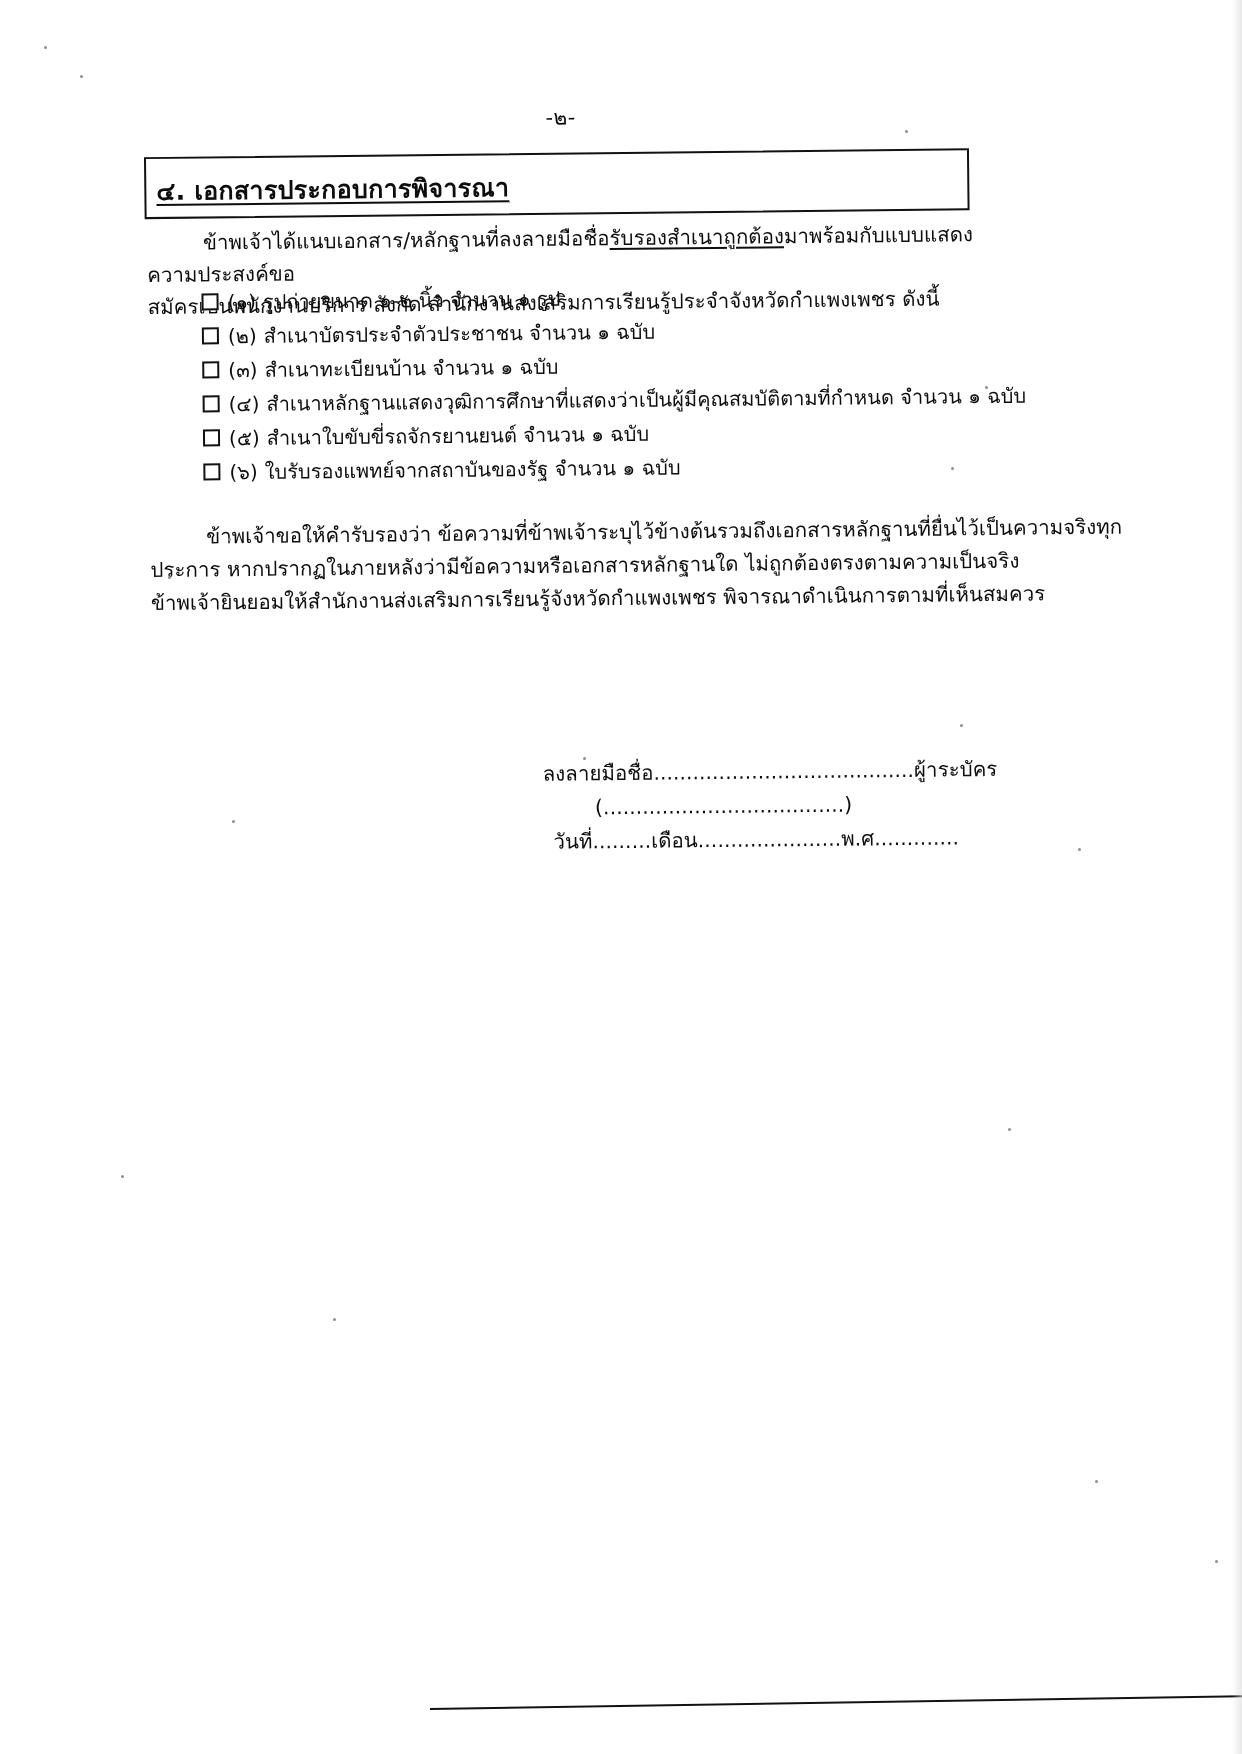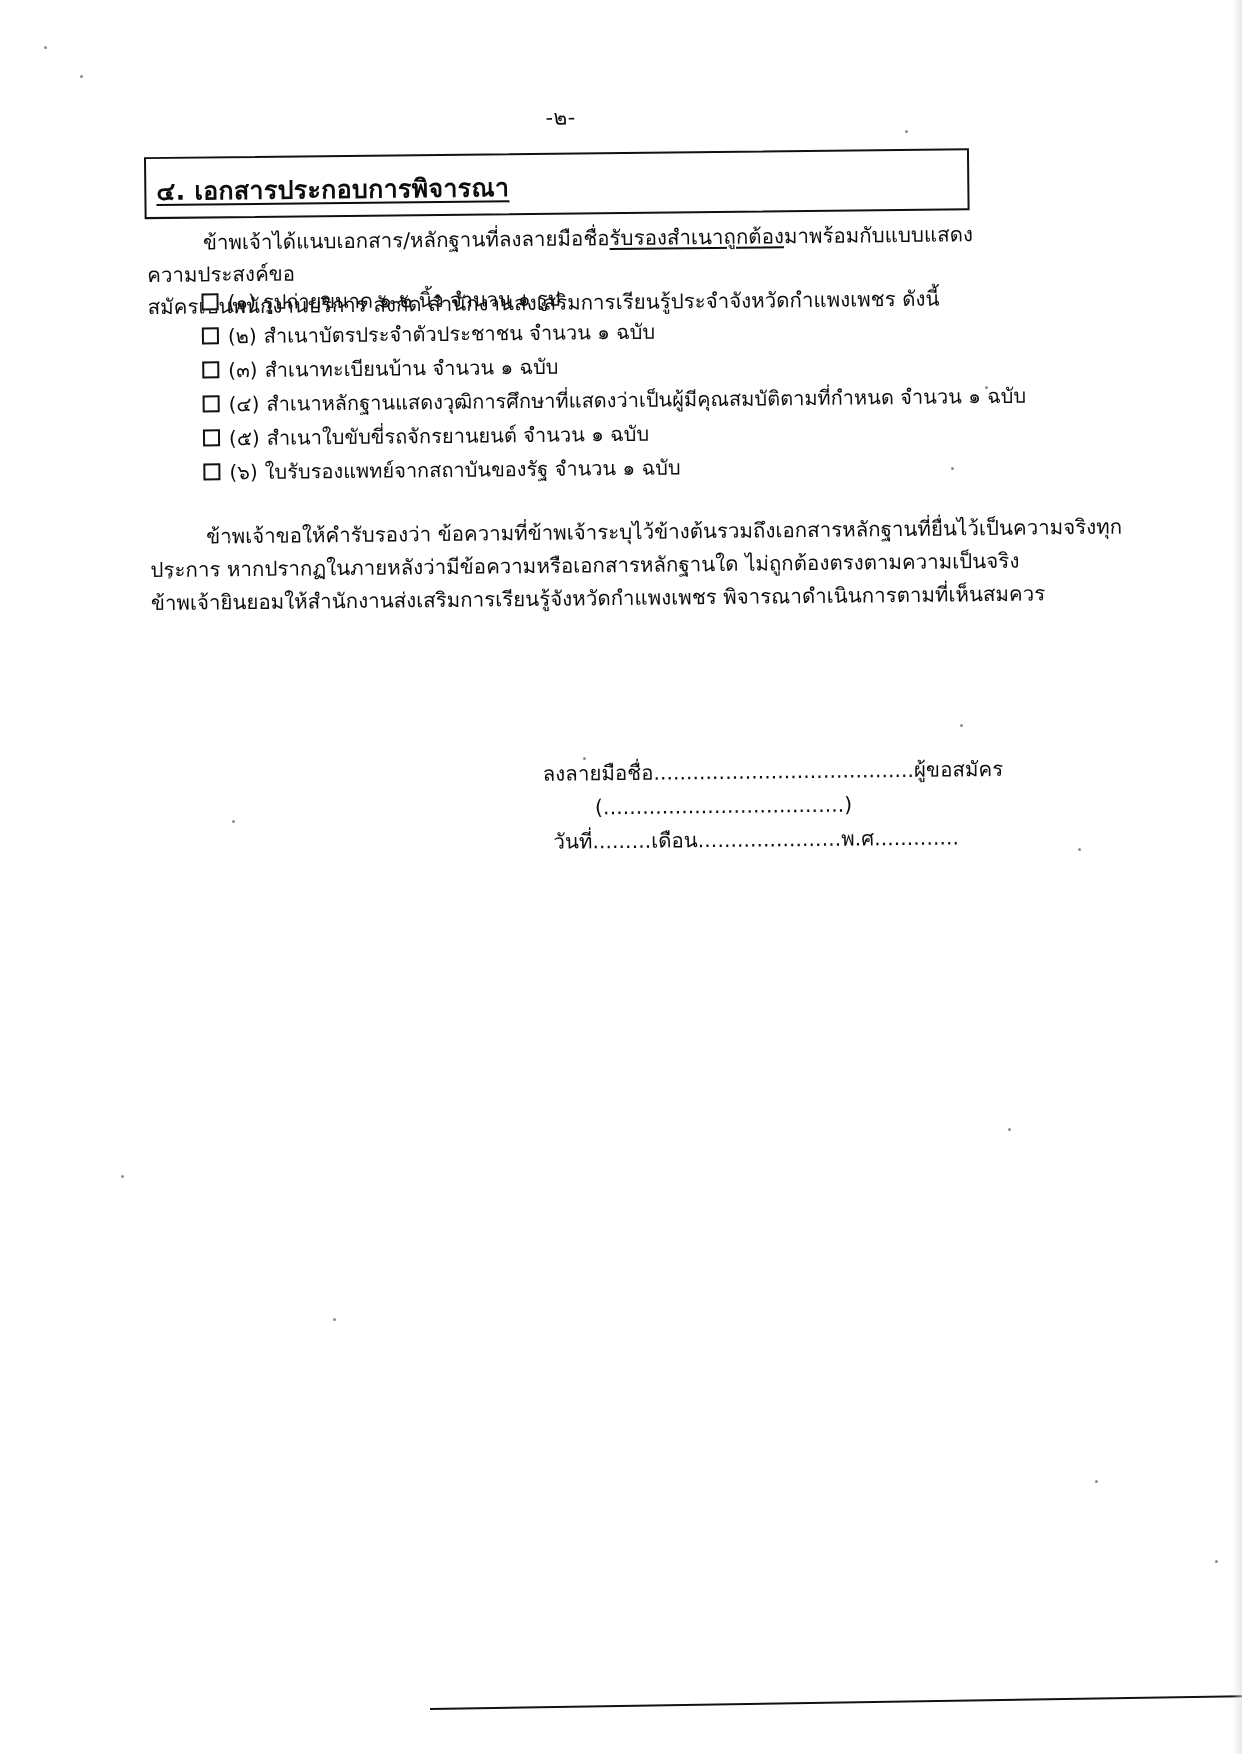--- a/index.html
+++ b/index.html
@@ -222,21 +222,21 @@
     <div id="declaration">
       <div class="decl-line">
         <span class="indent"></span><span>ข้าพเจ้าขอให้คำรับรองว่า ข้อความที่ข้าพเจ้าระบุไว้ข้างต้นรวมถึงเอกสารหลักฐานที่ยื่นไว้เป็นความจริงทุก</span>
       </div>
       <div class="decl-line">ประการ  หากปรากฏในภายหลังว่ามีข้อความหรือเอกสารหลักฐานใด  ไม่ถูกต้องตรงตามความเป็นจริง</div>
       <div class="decl-line">ข้าพเจ้ายินยอมให้สำนักงานส่งเสริมการเรียนรู้จังหวัดกำแพงเพชร พิจารณาดำเนินการตามที่เห็นสมควร</div>
     </div>
 
     <div id="signature-block">
       <div class="sig-line">
-        <span>ลงลายมือชื่อ</span><span>........................................</span><span>ผู้ขอสมัคร</span>
+        <span>ลงลายมือชื่อ</span><span>........................................</span><span>ผู้าระบัคร</span>
       </div>
       <div class="sig-line sig-row-name">(.....................................)</div>
       <div class="sig-line sig-row-date">
         <span>วันที่</span><span>.........</span><span>เดือน</span><span>......................</span><span>พ.ศ</span><span>.............</span>
       </div>
     </div>
 
   </div>
 
   <div id="bottom-rule"></div>

